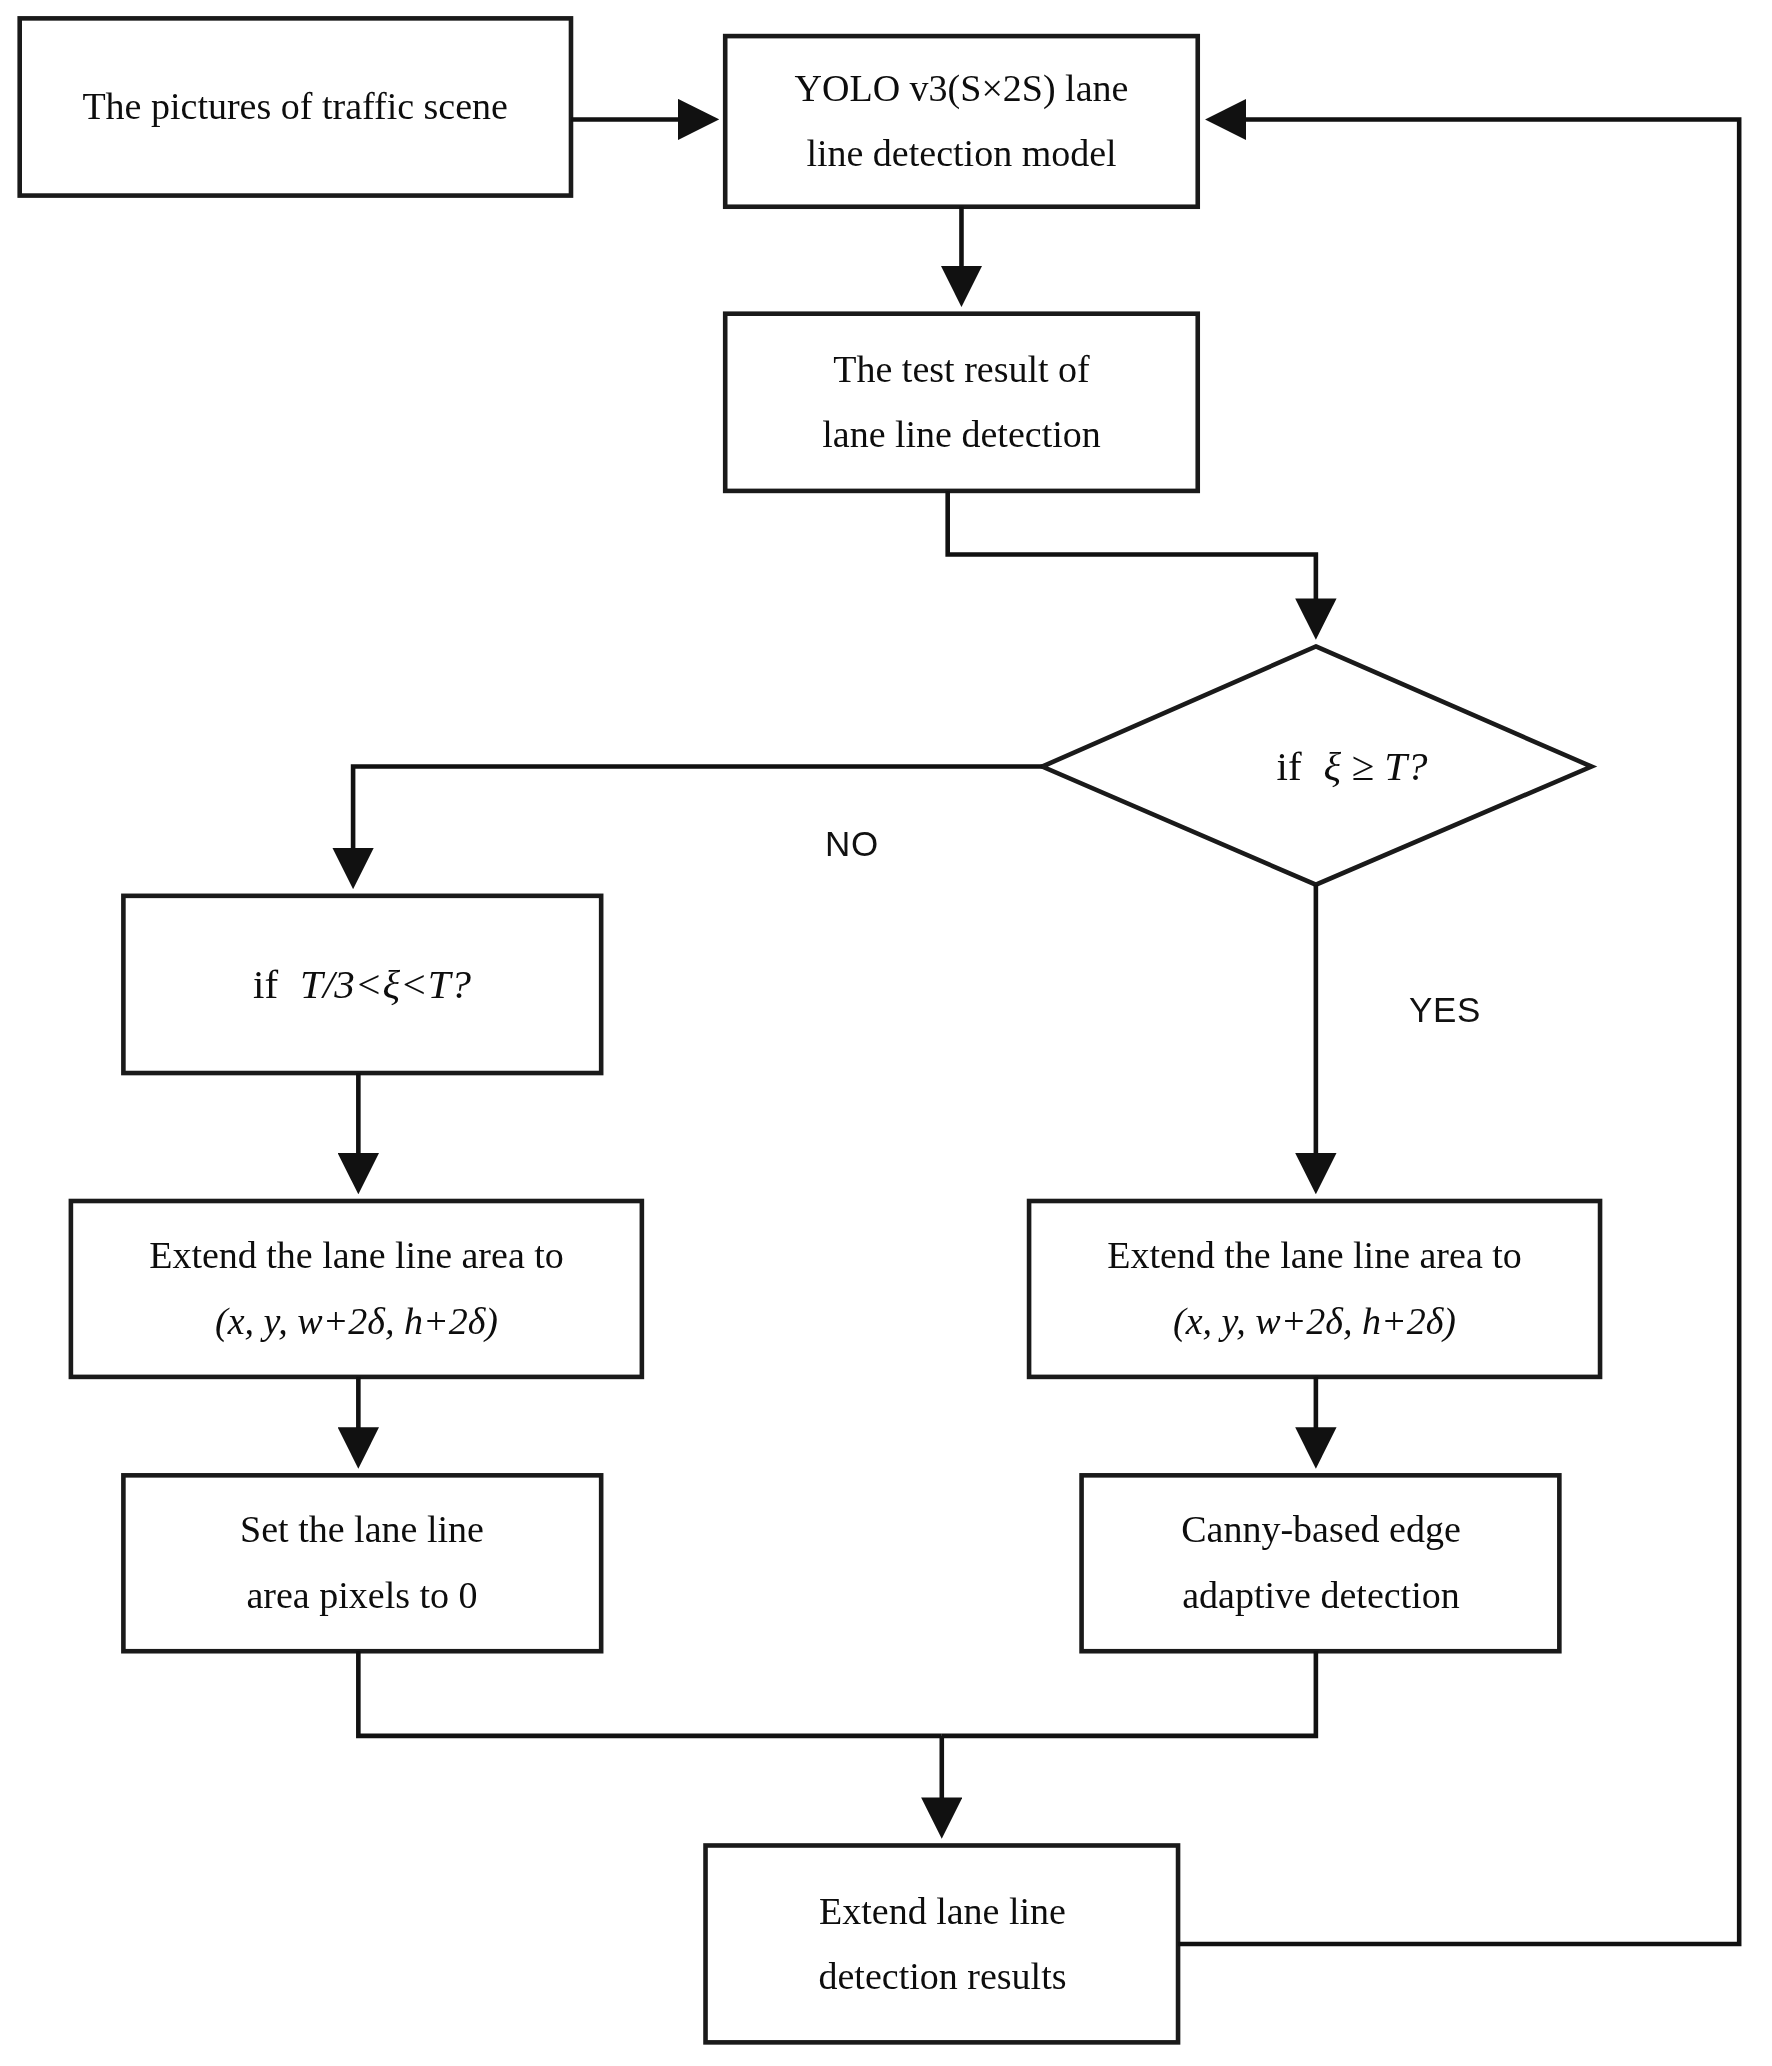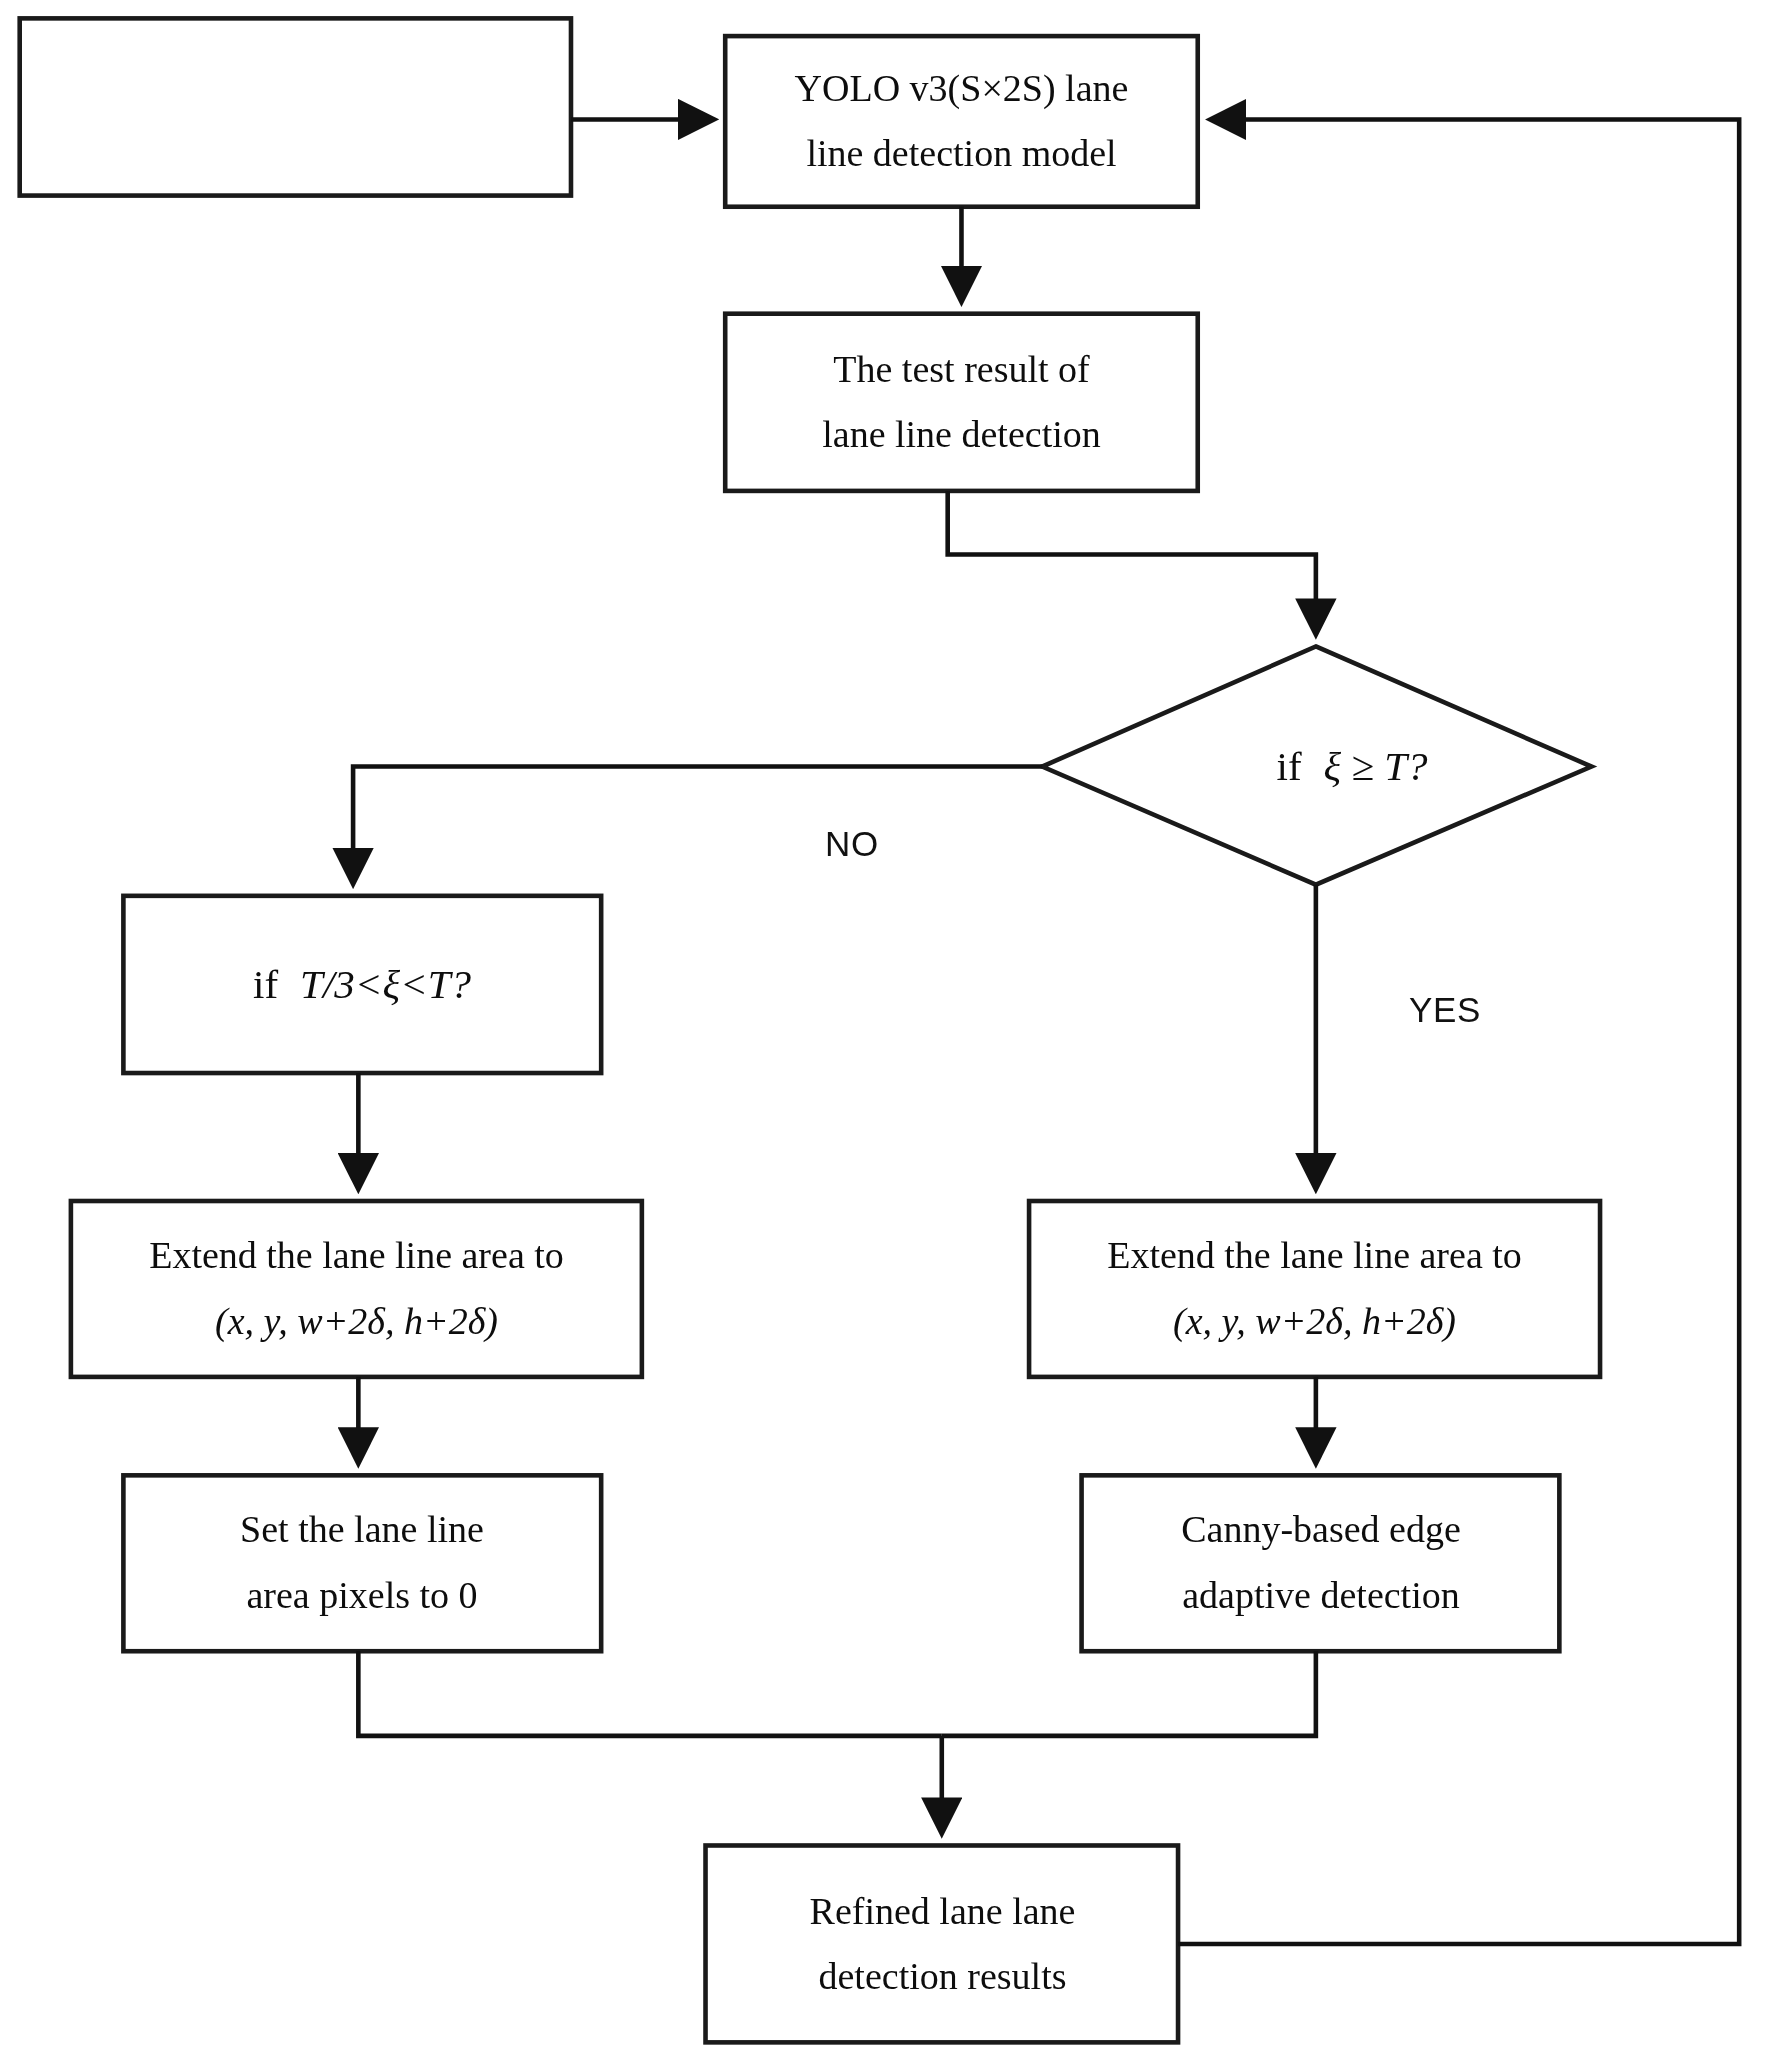--- a/index.html
+++ b/index.html
@@ -127,20 +127,21 @@
     <path class="conn-line" d="M 546 2516 L 546 2645 L 1435 2645"></path>
 
     <path class="conn-line" d="M 2005 2516 L 2005 2645 L 1435 2645"></path>
 
     <path class="conn-line" marker-end="url(#arrowhead)" d="M 1435 2645 L 1435 2792"></path>
 
     <path class="conn-line" marker-end="url(#arrowhead)" d="M 1795 2962 L 2650 2962 L 2650 182 L 1846 182"></path>
   </svg>
 
   <div class="node-text" style="left:19.7px; top:18.4px; width:551px; height:177px;">
+    <span>The pictures of traffic scene</span>
   </div>
 
   <div class="node-text" style="left:725px; top:36px; width:473px; height:171px;">
     <span>YOLO v3(S×2S) lane</span>
     <span class="line2">line detection model</span>
   </div>
 
   <div class="node-text" style="left:725px; top:314px; width:473px; height:177px;">
     <span>The test result of</span>
     <span class="line2">lane line detection</span>
@@ -176,21 +177,21 @@
     <span>Extend the lane line area to</span>
     <span class="line2 formula-line">(x, y, w+2δ, h+2δ)</span>
   </div>
 
   <div class="node-text" style="left:1082px; top:1475px; width:478px; height:176px;">
     <span>Canny-based edge</span>
     <span class="line2">adaptive detection</span>
   </div>
 
   <div class="node-text" style="left:706px; top:1846px; width:473px; height:197px;">
-    <span>Refined lane lane</span>
+    <span>Extend lane line</span>
     <span class="line2">detection results</span>
   </div>
 
   <div class="branch-label" style="left:782px; top:824px;">NO</div>
 
   <div class="branch-label" style="left:1366px; top:990px;">YES</div>
 
 </div>
 
 

